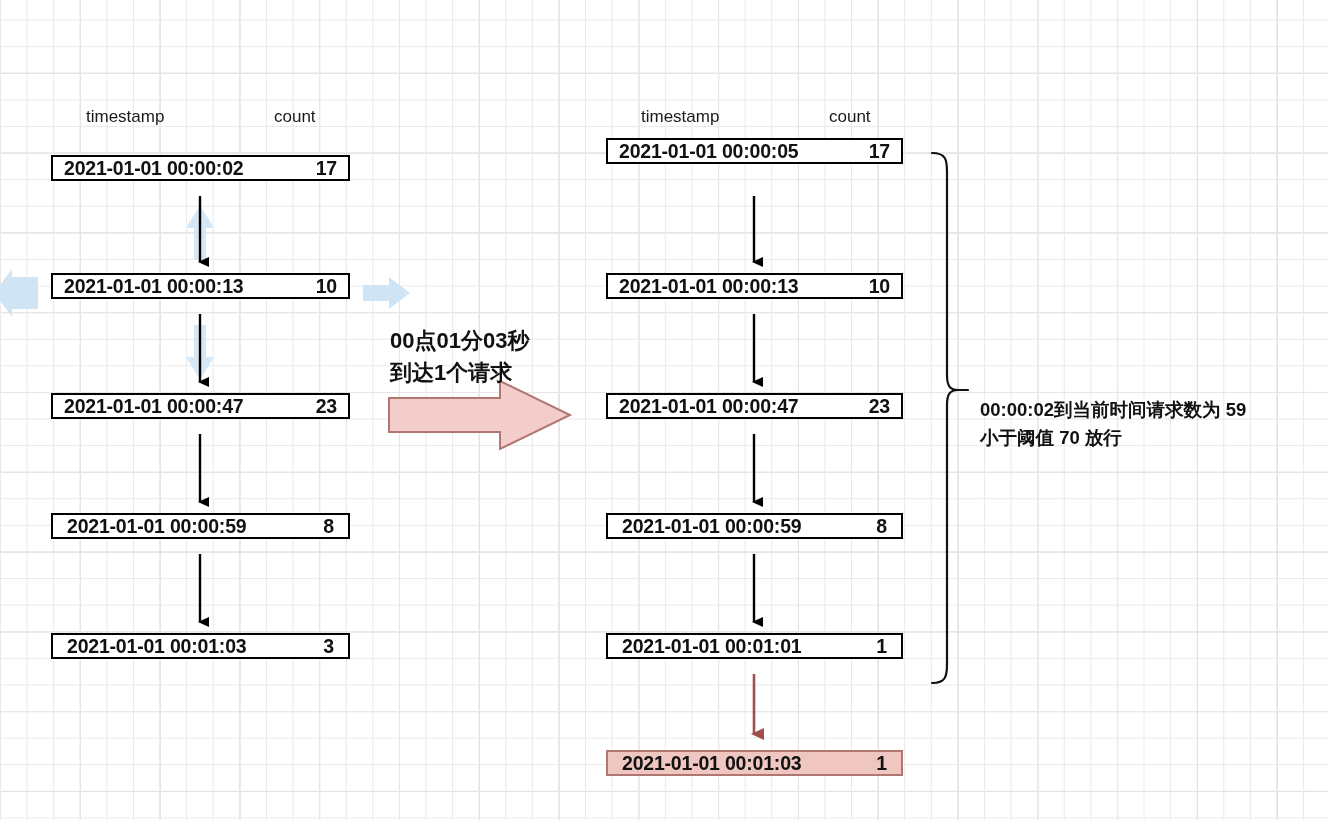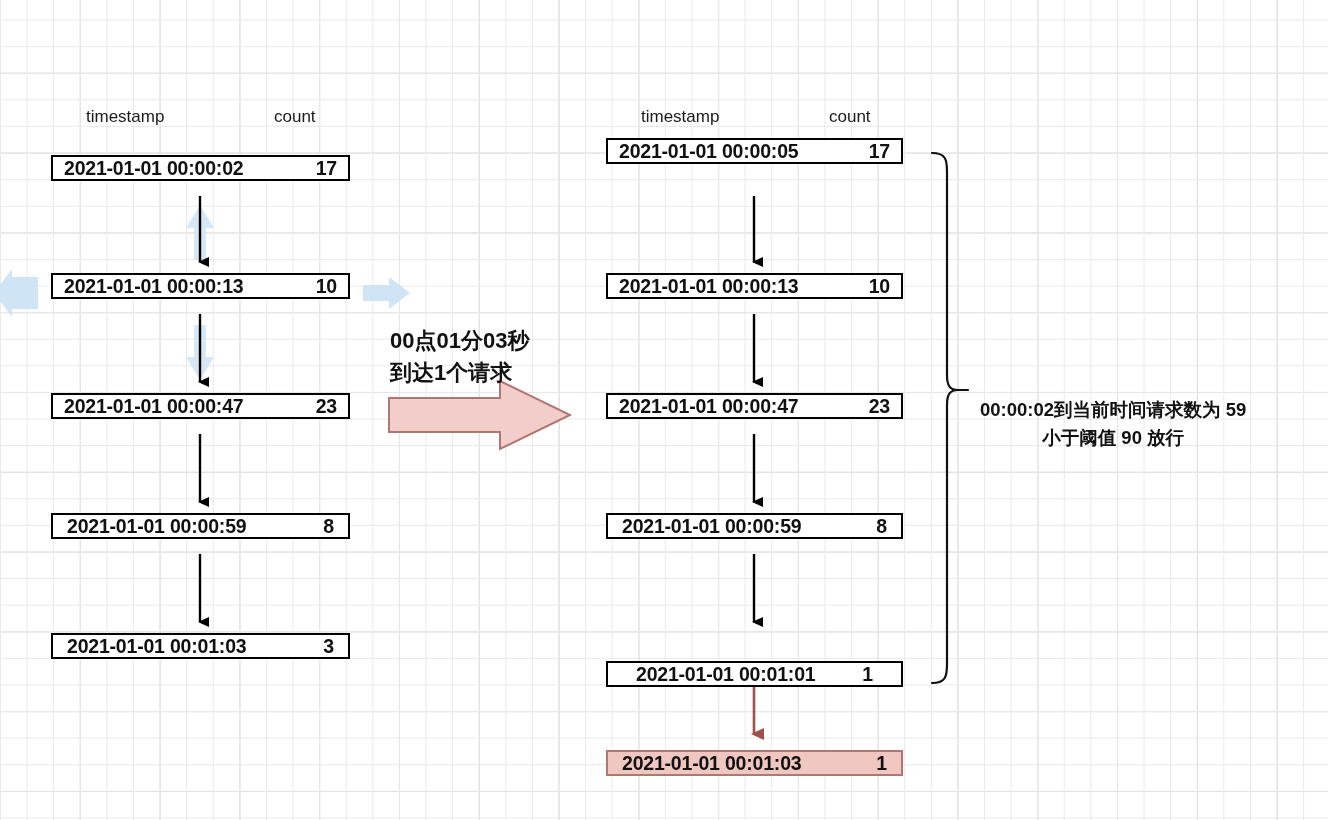--- a/index.html
+++ b/index.html
@@ -74,21 +74,20 @@
     line-height: 1.45;
     white-space: nowrap;
   }
 
   .note-right {
     position: absolute;
     font-size: 18.5px;
     font-weight: 700;
     color: #111111;
     line-height: 1.5;
-    text-align: center;
     white-space: nowrap;
   }
 </style>
 </head>
 <body>
 
 <div id="canvas">
 
   <svg class="layer" width="1328" height="820" viewBox="0 0 1328 820">
 
@@ -213,30 +212,30 @@
     <span class="sp"></span>
     <span class="ct">23</span>
   </div>
 
   <div class="row-box" style="left:606px; top:513px; width:297px; padding:0 14px;">
     <span class="ts">2021-01-01 00:00:59</span>
     <span class="sp"></span>
     <span class="ct">8</span>
   </div>
 
-  <div class="row-box" style="left:606px; top:633px; width:297px; padding:0 28px;margin-top:28px;">
+  <div class="row-box" style="left:606px; top:633px; width:297px; padding:0 14px;">
     <span class="ts">2021-01-01 00:01:01</span>
     <span class="sp"></span>
     <span class="ct">1</span>
   </div>
 
   <div class="row-box highlight" style="left:606px; top:750px; width:297px; padding:0 14px;">
     <span class="ts">2021-01-01 00:01:03</span>
     <span class="sp"></span>
     <span class="ct">1</span>
   </div>
 
   <div class="note-right" style="left:980px; top:396px;">
     <div>00:00:02到当前时间请求数为 59</div>
-    <div>小于阈值 90 放行</div>
+    <div>小于阈值 70 放行</div>
   </div>
 
 </div>
 
 </body></html>

